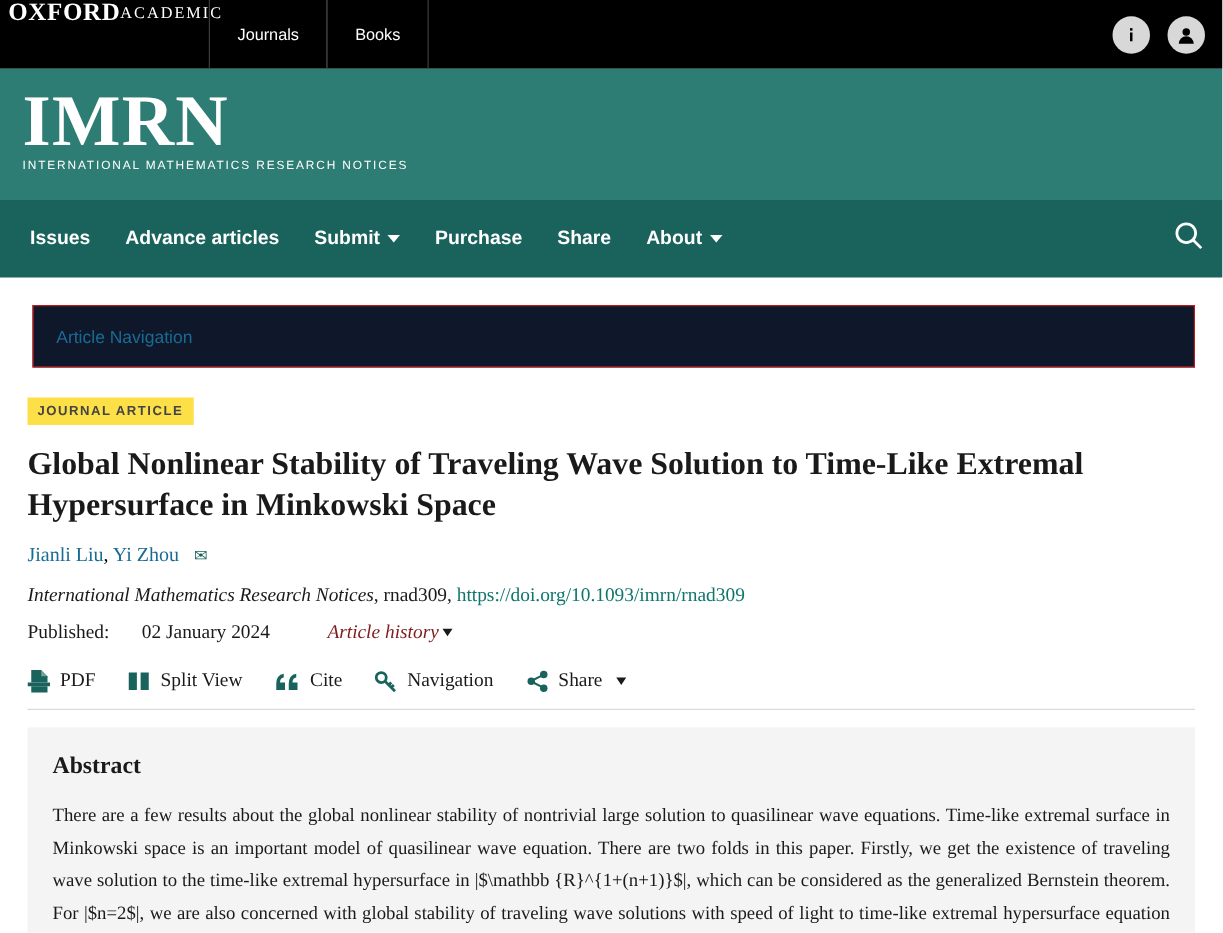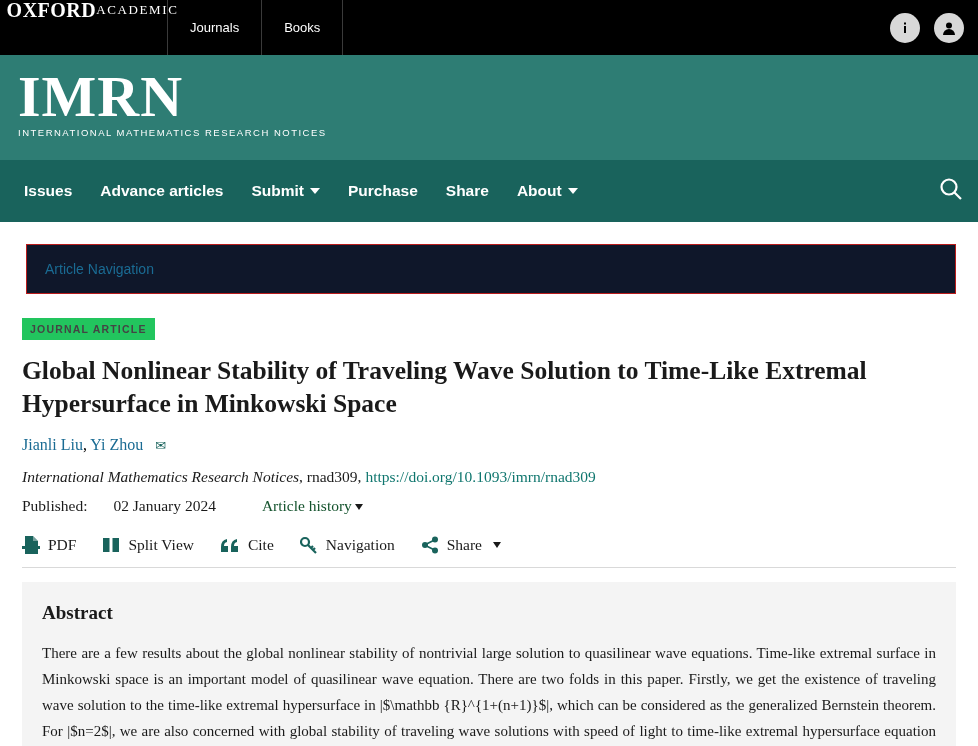--- a/index.html
+++ b/index.html
@@ -159,21 +159,21 @@
     text-decoration: none;
     cursor: pointer;
   }
 
   .article {
     padding: 0 0 0 0;
   }
   .badge {
     display: inline-block;
     margin-top: 24px;
-    background: #22c55e;
+    background: #fde047;
     color: #444444;
     font-size: 10.5px;
     letter-spacing: 1.2px;
     padding: 5px 8px;
     font-weight: bold;
   }
   .art-title {
     font-family: "Liberation Serif", serif;
     font-size: 25.5px;
     line-height: 33px;
@@ -215,22 +215,23 @@
     font-size: 15.5px;
     font-family: "Liberation Serif", serif;
     color: #1a1a1a;
     display: flex;
     align-items: center;
     gap: 20px;
   }
   .pub-date { margin-left: 6px; }
   .hist-link {
     margin-left: 26px;
-    color: #14532d;
-    cursor: pointer;
+    color: #7f1d1d;
+    cursor: pointer;
+    font-style: italic;
   }
   .caret-dark {
     width: 0; height: 0;
     border-left: 4.5px solid transparent;
     border-right: 4.5px solid transparent;
     border-top: 6px solid #1a1a1a;
     display: inline-block;
     margin-left: 3px;
     vertical-align: middle;
   }

